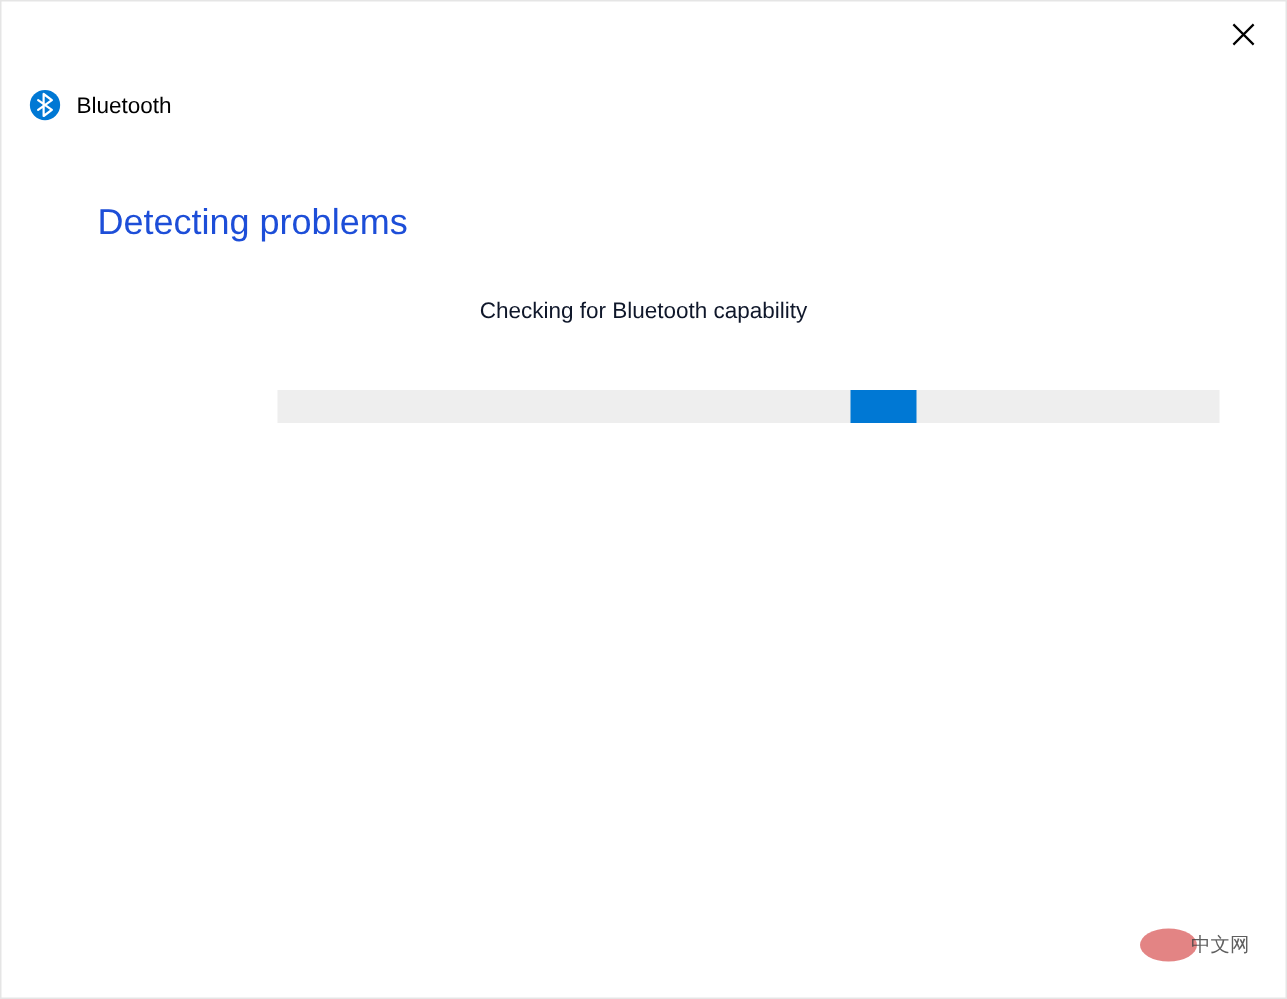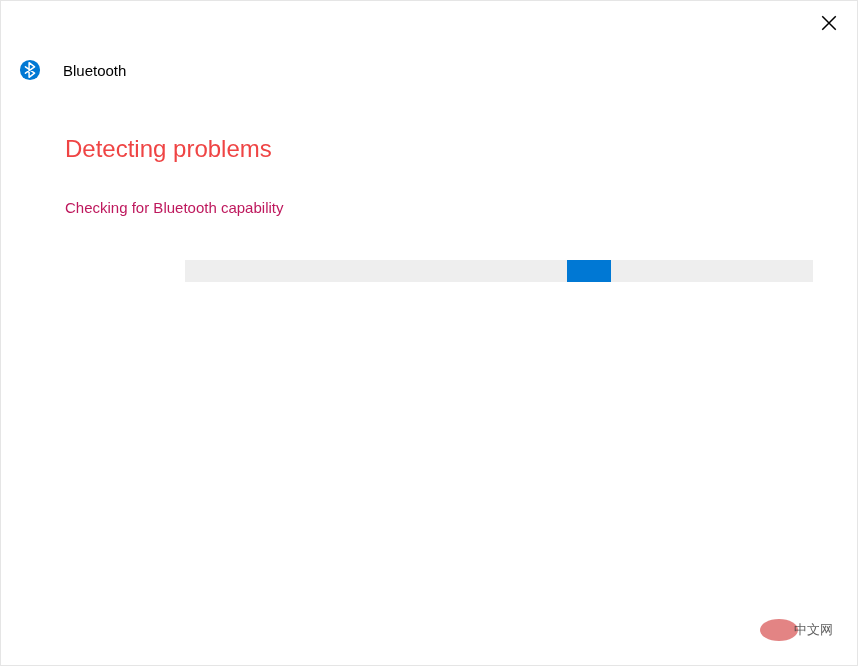--- a/index.html
+++ b/index.html
@@ -35,21 +35,21 @@
       justify-content: center;
     }
     .close-btn svg {
       width: 18px;
       height: 18px;
     }
     .header {
       display: flex;
       align-items: center;
       padding: 58px 0 0 18px;
-      gap: 22px;
+      gap: 10px;
     }
     .bt-icon {
       width: 22px;
       height: 22px;
       display: flex;
       align-items: center;
       justify-content: center;
     }
     .bt-icon svg {
       width: 22px;
@@ -59,29 +59,30 @@
       font-size: 15px;
       color: #000000;
       font-weight: 400;
     }
     .content {
       flex: 1;
       padding: 54px 64px 0 64px;
     }
     .main-heading {
       font-size: 24px;
-      color: #ef4444;
+      color: #1d4ed8;
       font-weight: 400;
       margin-bottom: 36px;
     }
     .status-text {
       font-size: 15px;
-      color: #be185d;
+      color: #0f172a;
       font-weight: 400;
       margin-bottom: 44px;
+      text-align: center;
     }
     .progress-bar {
       width: 628px;
       height: 22px;
       background: #eeeeee;
       margin-left: 120px;
       position: relative;
     }
     .progress-indicator {
       position: absolute;

